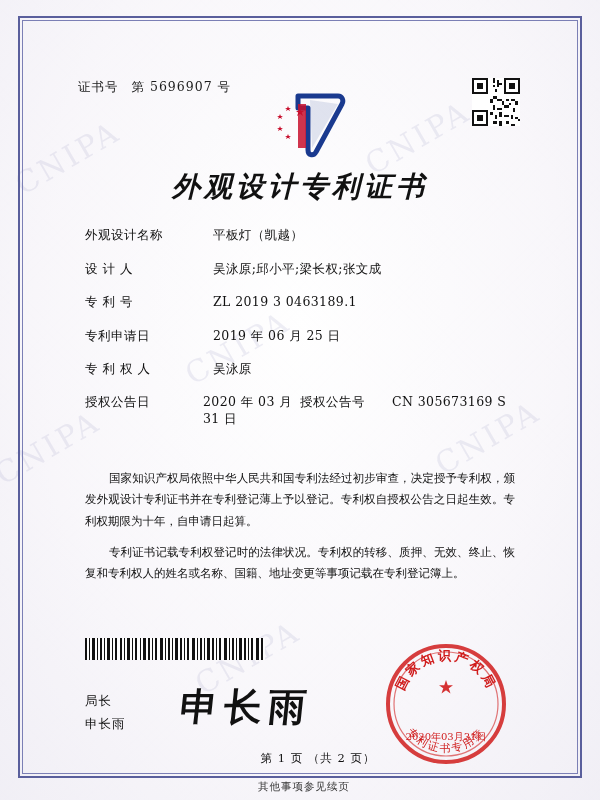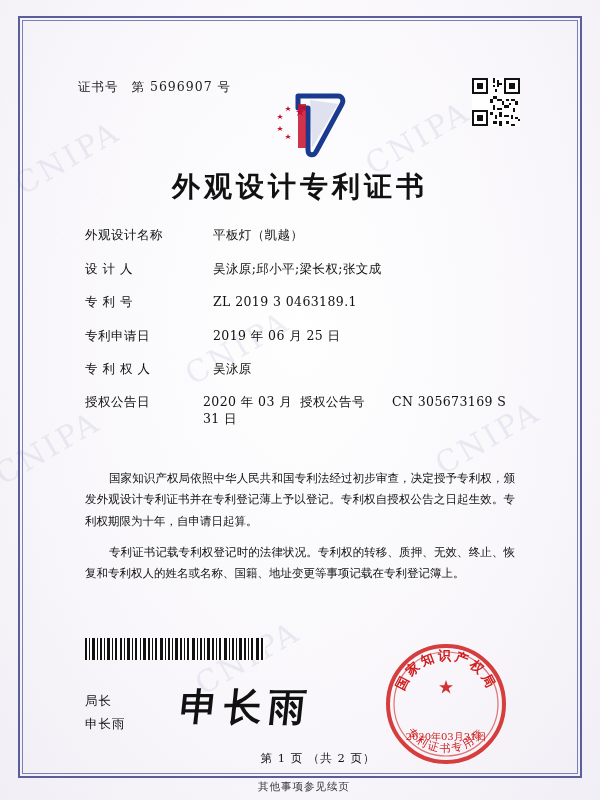--- a/index.html
+++ b/index.html
@@ -101,20 +101,21 @@
     position: absolute;
     left: 0;
     right: 0;
     top: 128px;
     text-align: center;
     font-size: 28px;
     font-weight: bold;
     letter-spacing: 4px;
     color: #111;
     font-family: "DejaVu Serif", "Liberation Serif", serif;
+    font-style: italic;
   }
   .fields {
     position: absolute;
     left: 45px;
     right: 45px;
     top: 186px;
     font-size: 12.5px;
     color: #111;
     font-family: "DejaVu Serif", "Liberation Serif", serif;
   }

